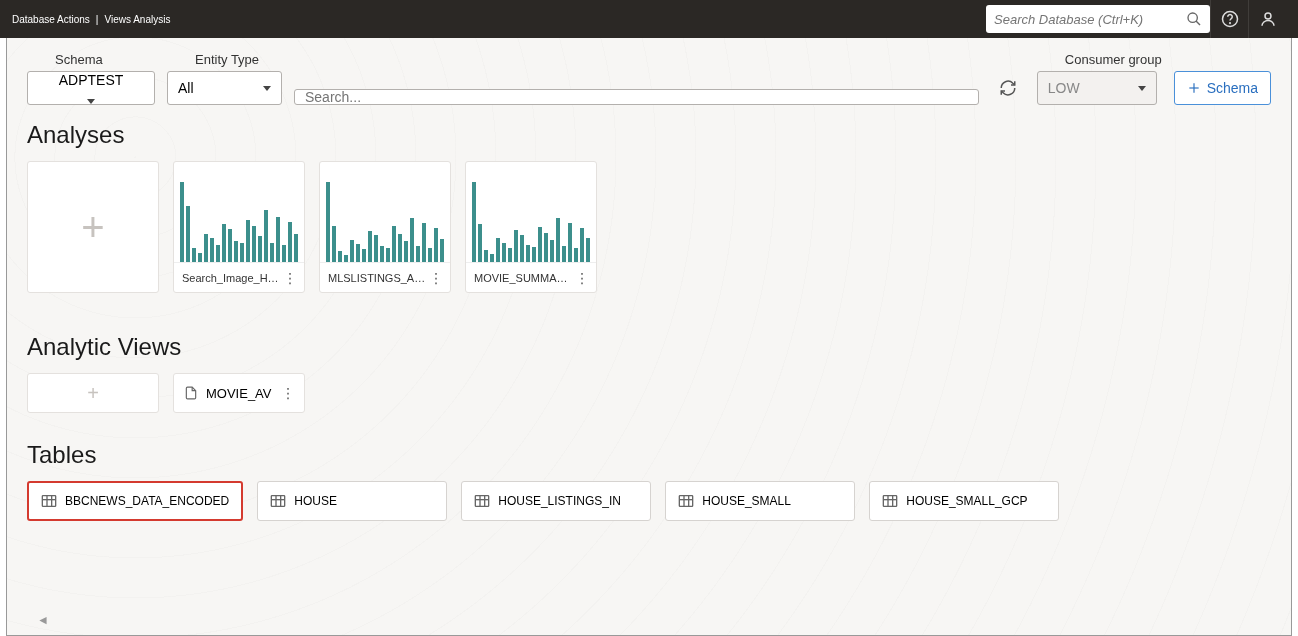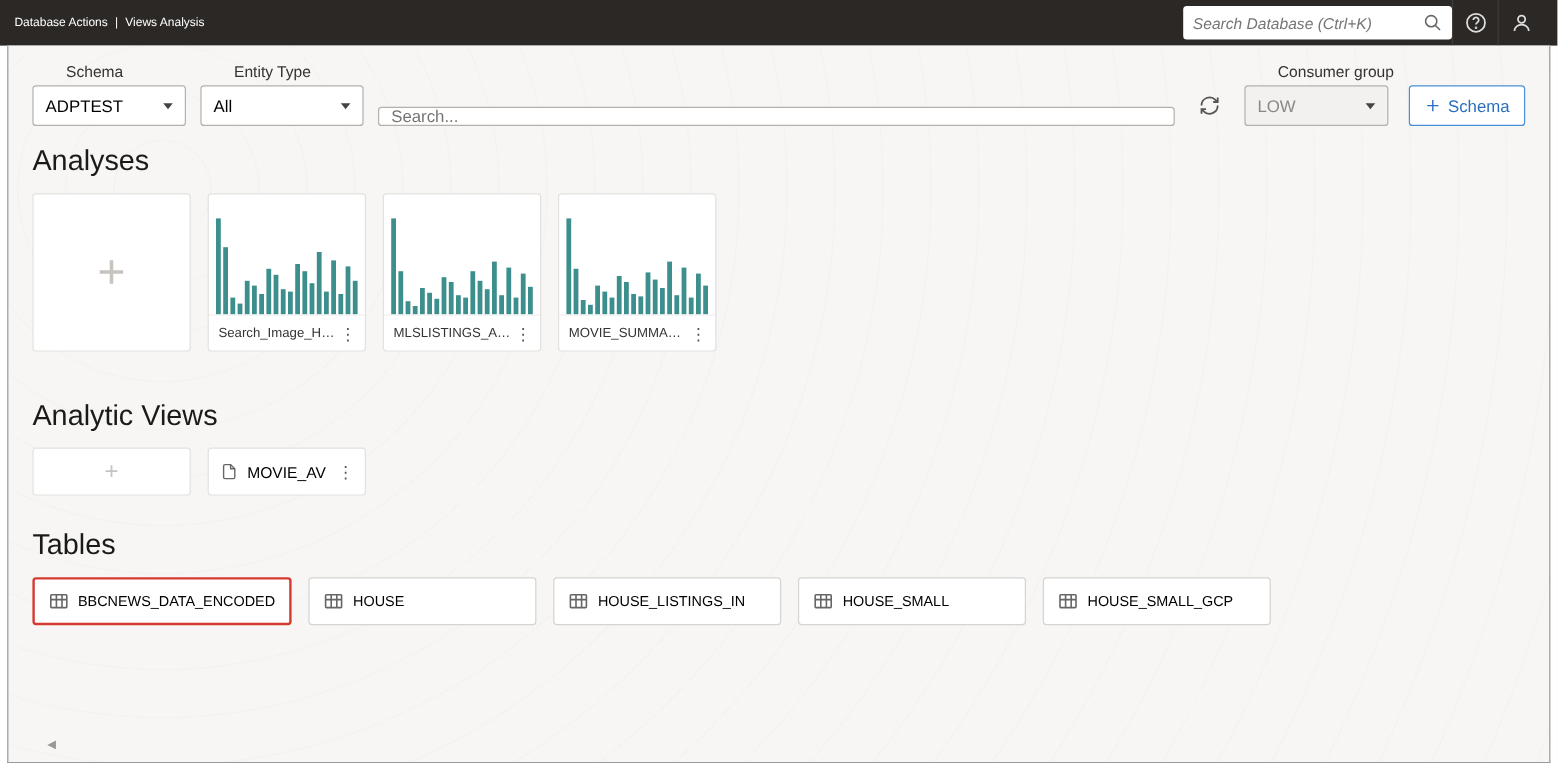--- a/index.html
+++ b/index.html
@@ -86,22 +86,22 @@
     border: 1px solid #b3b0ad;
     border-radius: 3px;
     background: #fff;
     display: flex;
     align-items: center;
     padding: 0 10px;
     font-size: 14px;
     cursor: pointer;
     justify-content: space-between;
   }
-  .sel-schema { width: 128px; }
-  .sel-entity { width: 136px; }
+  .sel-schema { width: 128px; flex-direction: column; }
+  .sel-entity { width: 115px; }
   .sel-consumer { width: 120px; background:#f3f1ef; color:#888; }
   .search-wide {
     flex: 1;
     height: 16px;
     border: 1px solid #b3b0ad;
     border-radius: 3px;
     background: #fff;
     padding: 0 10px;
     display: flex;
     align-items: center;

